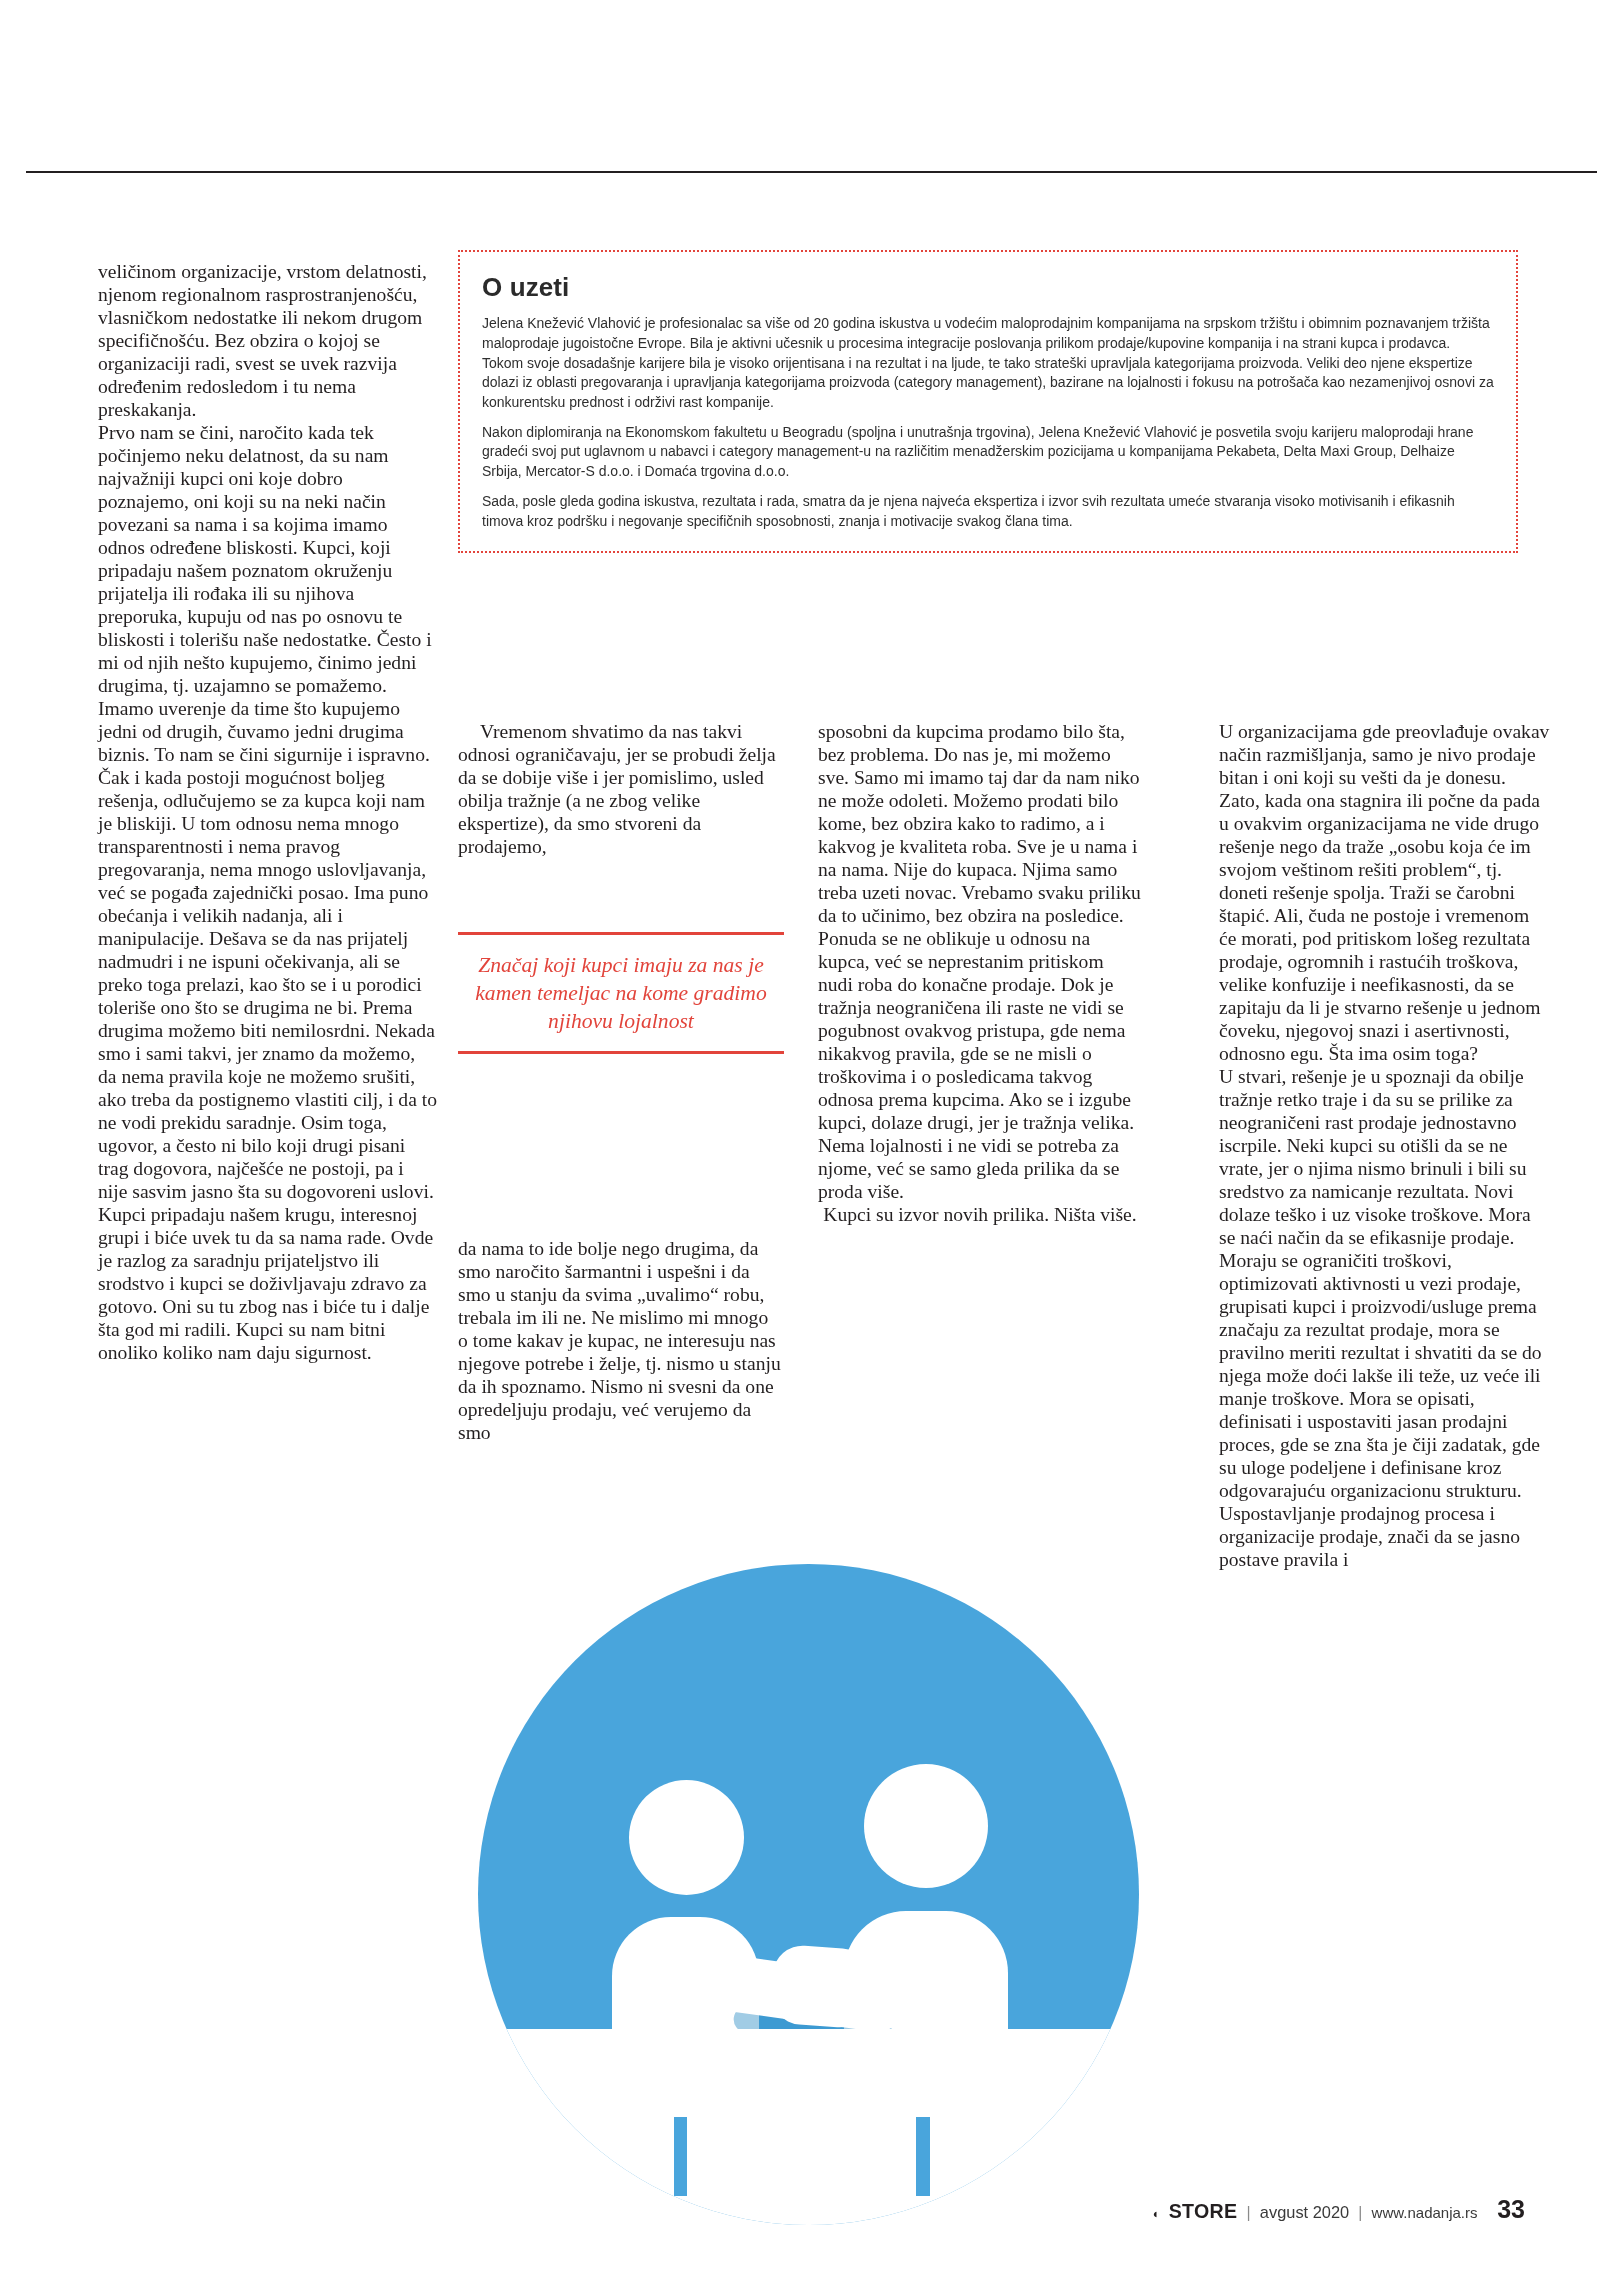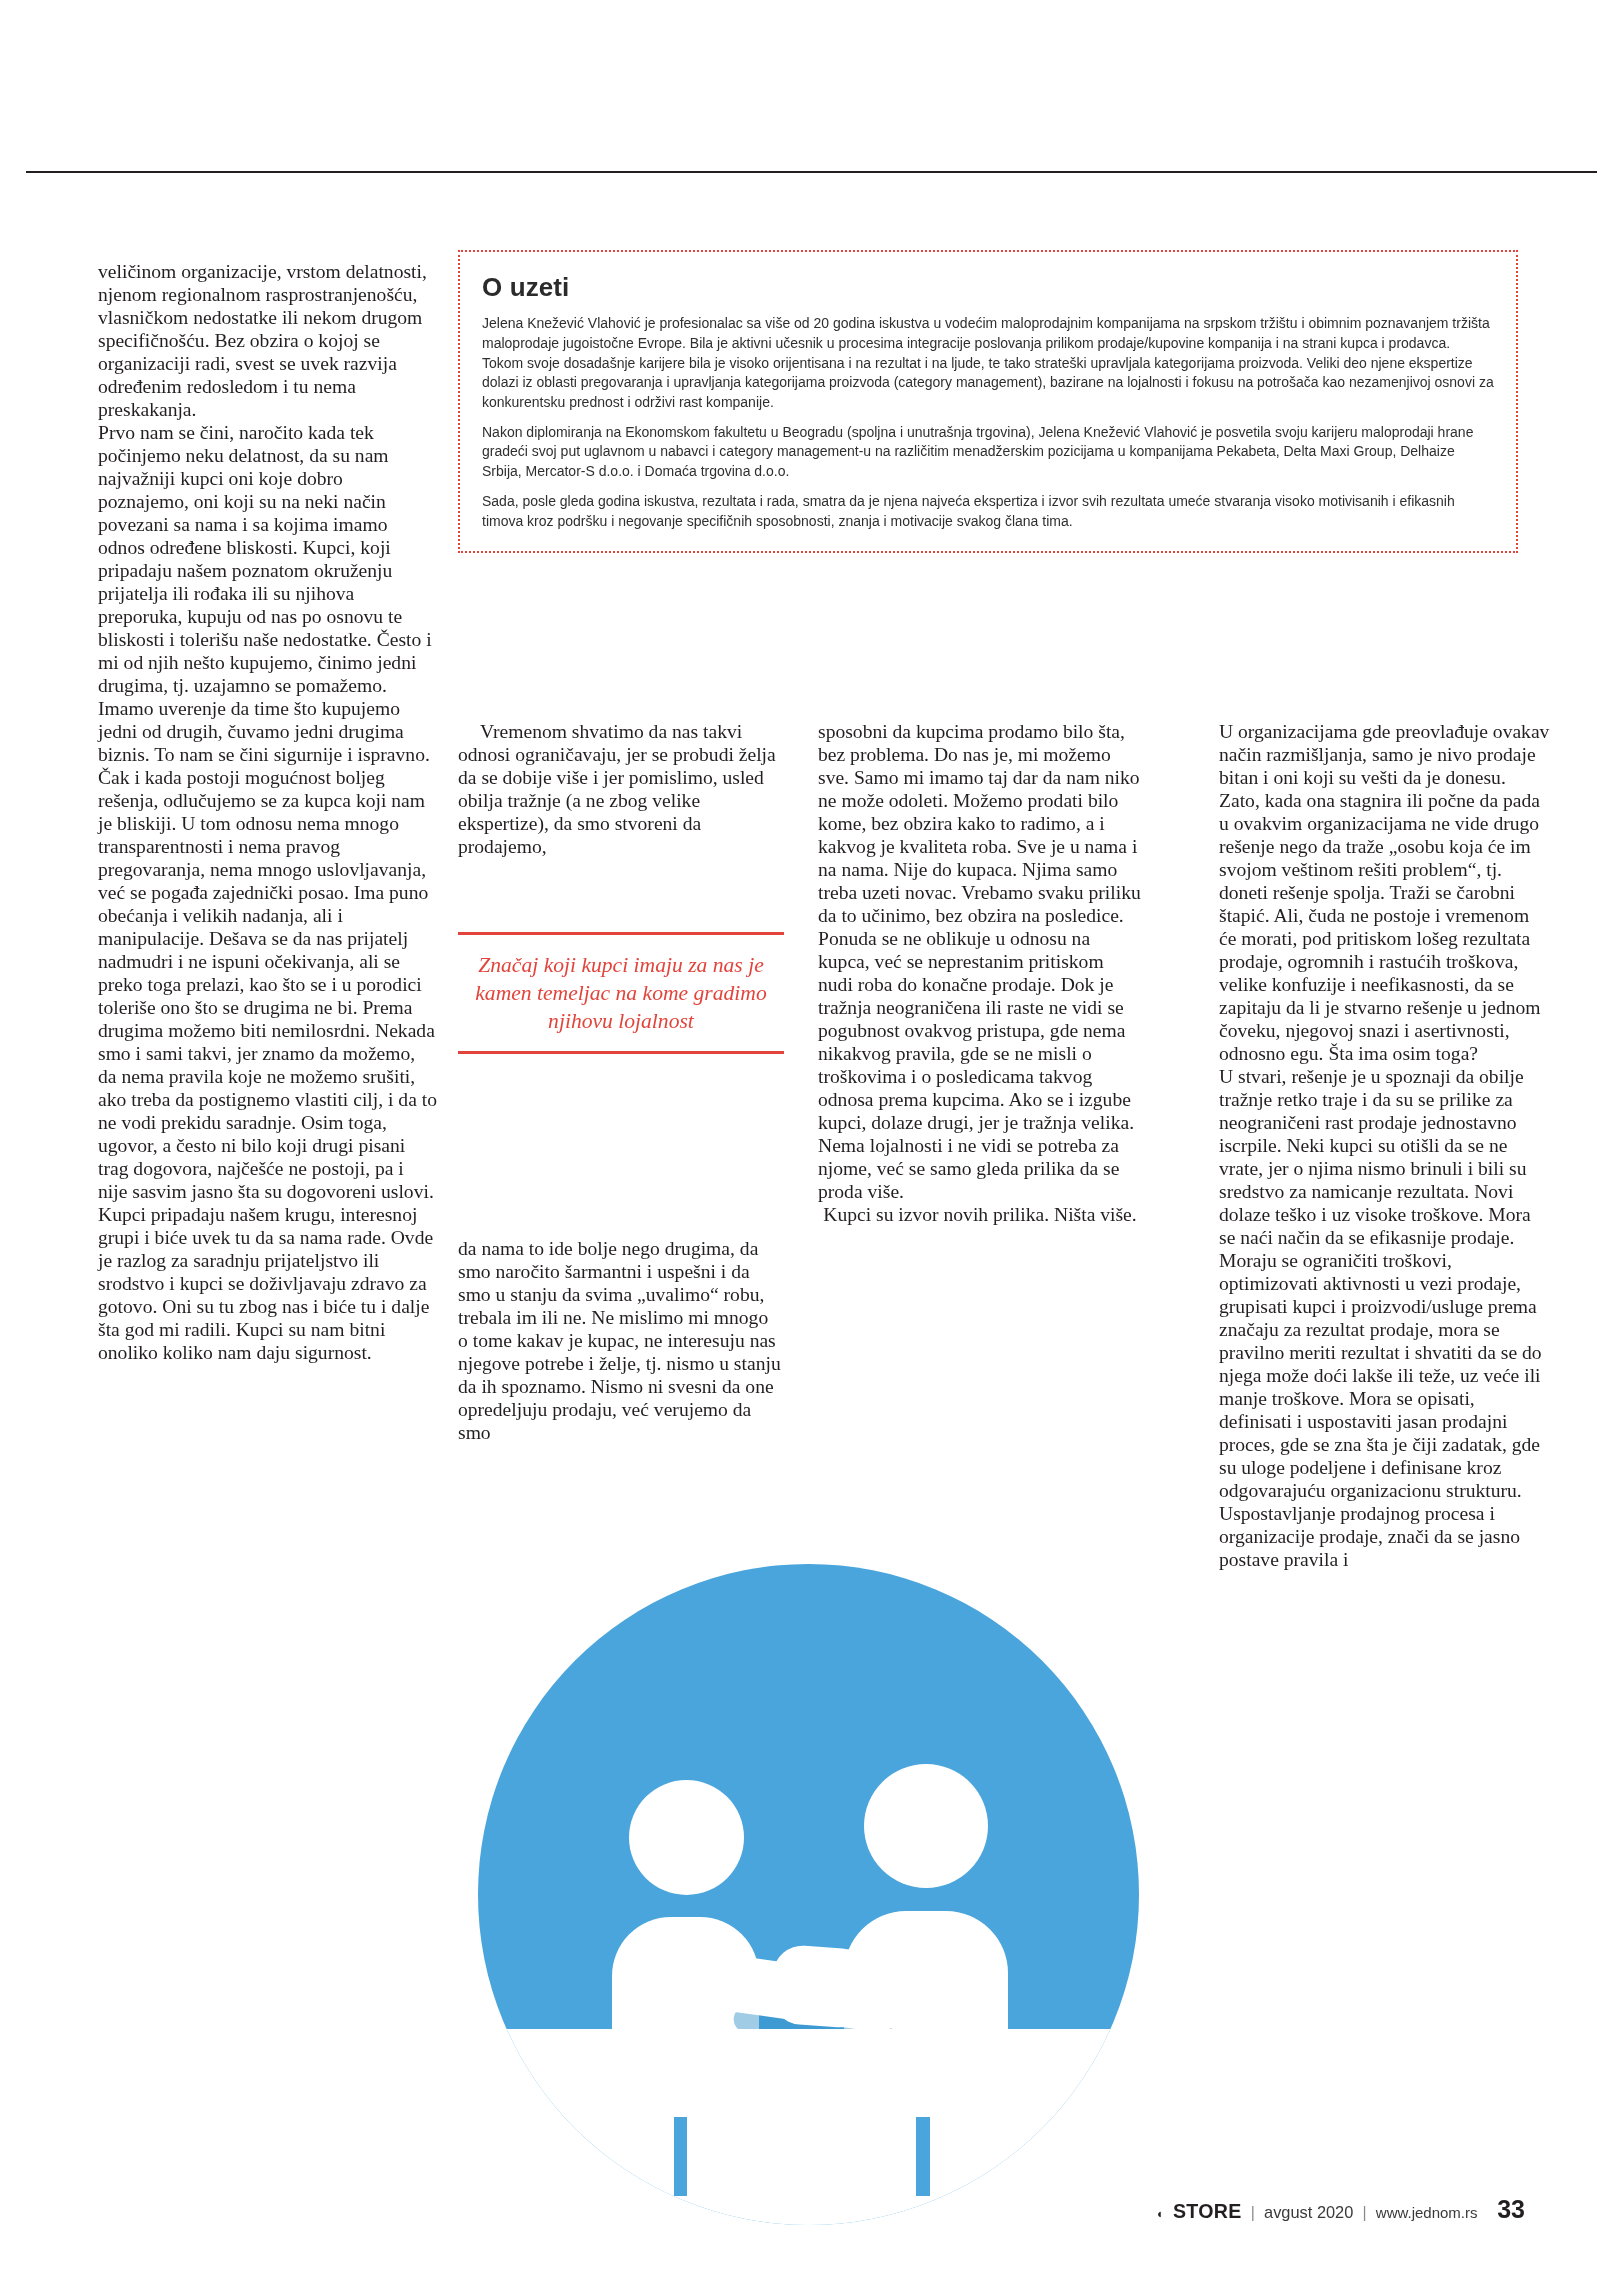--- a/index.html
+++ b/index.html
@@ -332,17 +332,17 @@
 </div>
 
 <div class="footer">
 
   <div class="footer-inner">
     <span class="footer-logo-mark">◐</span>
     <span class="footer-logo">STORE</span>
     <span class="footer-sep">|</span>
     <span class="footer-issue">avgust 2020</span>
     <span class="footer-sep">|</span>
-    <span class="footer-url">www.jednom.rs</span>
+    <span class="footer-url">www.nadanja.rs</span>
     <span class="footer-page">33</span>
   </div>
 </div>
 
 
 </body></html>

